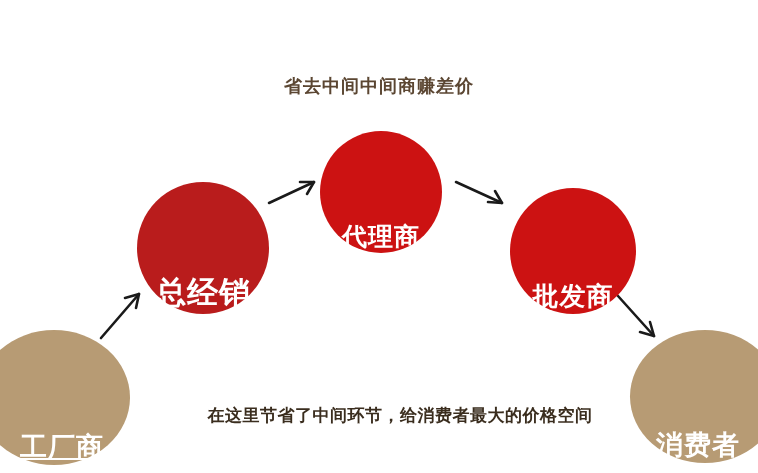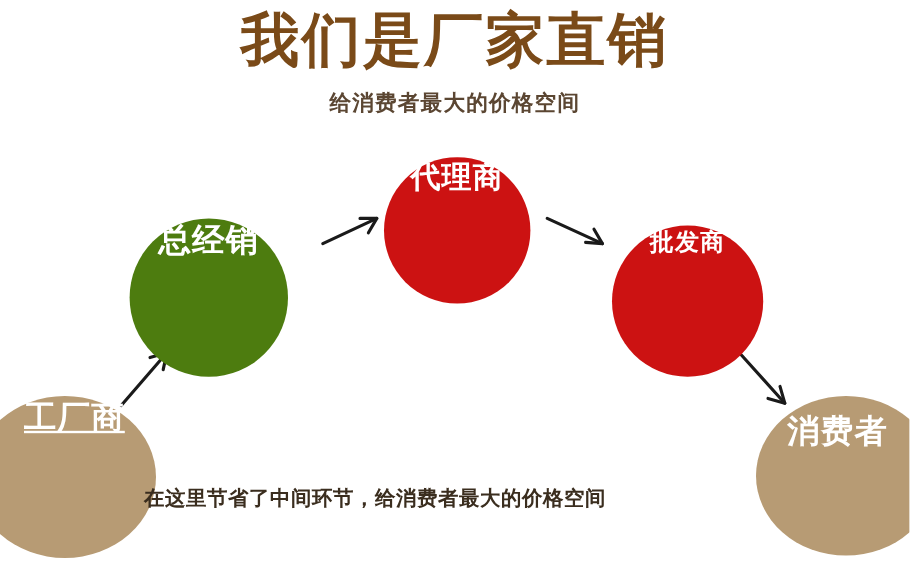--- a/index.html
+++ b/index.html
@@ -43,63 +43,63 @@
     color: #5b4632;
     letter-spacing: 1px;
     white-space: nowrap;
   }
 
   
   .node {
     position: absolute;
     border-radius: 50%;
     display: flex;
-    align-items: flex-start;
+    align-items: flex-end;
     justify-content: center;
     text-align: center;
     color: #ffffff;
     font-weight: bold;
     letter-spacing: 1px;
     box-sizing: border-box;
   }
   .node span { display: block; white-space: nowrap; }
 
   .node-factory {
     left: -22px;
     top: 330px;
     width: 152px;
     height: 135px;
     background: #b79b74;
     font-size: 27px;
   }
   .node-factory span { padding-left: 16px; text-decoration: underline; }
 
   .node-distributor {
-    left: 108px;
+    left: 137px;
     top: 182px;
     width: 132px;
     height: 132px;
-    background: #4d7c0f;
-    font-size: 27px;
+    background: #b91c1c;
+    font-size: 31px;
   }
   .node-agent {
     left: 320px;
     top: 131px;
     width: 122px;
     height: 122px;
     background: #cc1212;
     font-size: 25px;
   }
   .node-wholesaler {
     left: 510px;
     top: 188px;
     width: 126px;
     height: 126px;
     background: #cc1212;
-    font-size: 20px;
+    font-size: 26px;
   }
   .node-consumer {
     left: 630px;
     top: 330px;
     width: 150px;
     height: 133px;
     background: #b79b74;
     font-size: 27px;
   }
   .node-consumer span { padding-right: 14px; margin-top: 11px; }
@@ -121,34 +121,34 @@
     top: 377px;
     width: 520px;
     height: 22px;
   }
 
   .bottom-caption {
     position: absolute;
     left: 120px;
     top: 404px;
     width: 560px;
+    text-align: center;
     font-size: 17px;
     font-weight: bold;
     color: #3a2d1e;
     letter-spacing: 0.5px;
     white-space: nowrap;
   }
 </style>
 </head>
 <body>
 
 <div id="stage">
 
-  <div class="title">我们是厂家直销</div>
-  <div class="subtitle">给消费者最大的价格空间</div>
+  <div class="subtitle">省去中间中间商赚差价</div>
 
   <svg class="arrow-svg" style="left:95px; top:286px;" width="54" height="56" viewBox="0 0 54 56">
     <path d="M6 52 L44 8" stroke-width="2.6" stroke-linecap="round"></path>
     <path d="M44 8 L30 12 M44 8 L41 22" stroke-width="2.6" stroke-linecap="round"></path>
   </svg>
 
   <svg class="arrow-svg" style="left:266px; top:176px;" width="56" height="36" viewBox="0 0 56 36">
     <path d="M3 27 L48 6" stroke-width="2.6" stroke-linecap="round"></path>
     <path d="M48 6 L34 6 M48 6 L41 18" stroke-width="2.6" stroke-linecap="round"></path>
   </svg>

